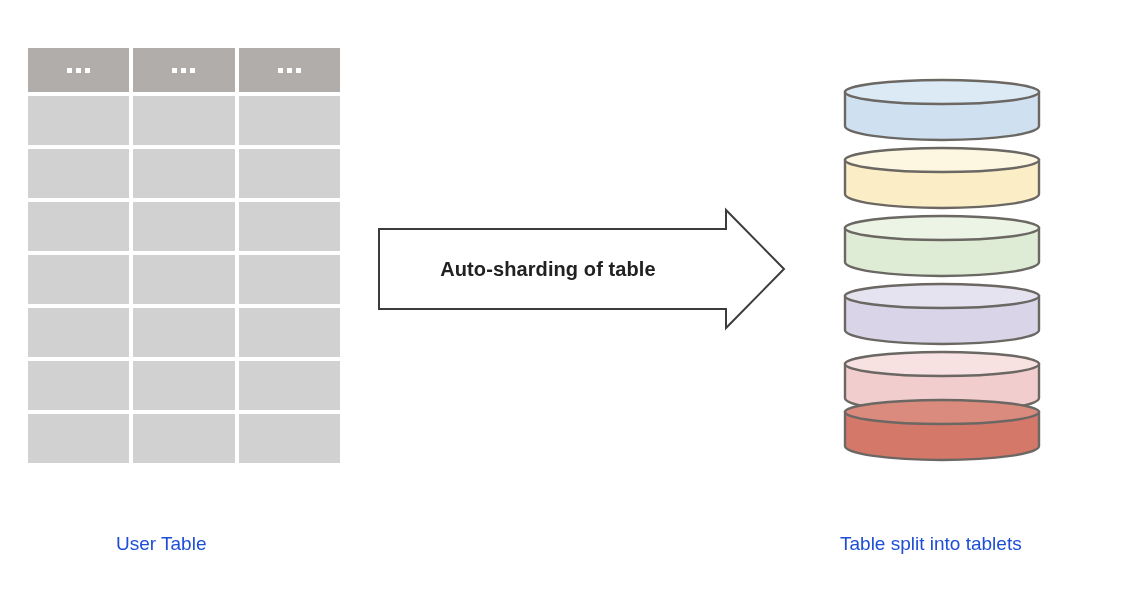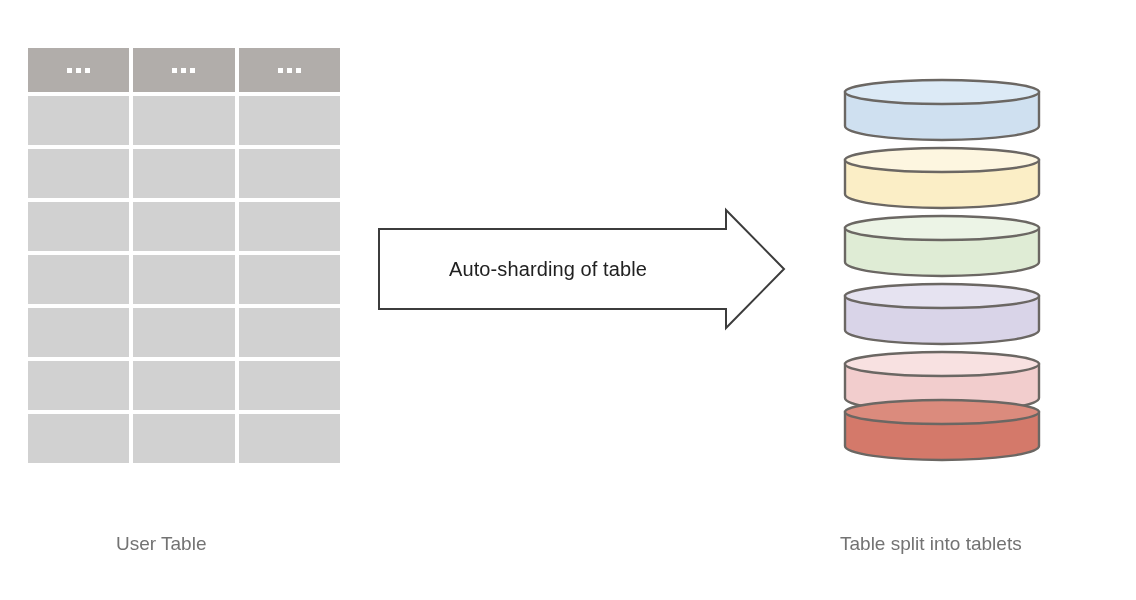--- a/index.html
+++ b/index.html
@@ -79,20 +79,21 @@
     top: 0;
     width: 340px;
     height: 128px;
     display: flex;
     align-items: center;
     justify-content: center;
     font-size: 20px;
     color: #212121;
     letter-spacing: 0.1px;
     pointer-events: none;
+    font-weight: bold;
   }
 
   
   .tablet-stack {
     position: absolute;
     left: 843px;
     top: 78px;
     width: 200px;
     height: 372px;
   }
@@ -100,21 +101,21 @@
     position: absolute;
     left: 0;
     width: 198px;
   }
   .tablet svg { display: block; }
 
   
   .caption {
     position: absolute;
     font-size: 19px;
-    color: #737373;
+    color: #1d4ed8;
     white-space: nowrap;
   }
   .caption-left  { left: 116px; top: 533px; }
   .caption-right { left: 796px; top: 533px; margin-left: 44px; }
 </style>
 </head>
 <body>
 
 <div id="diagram">
 

